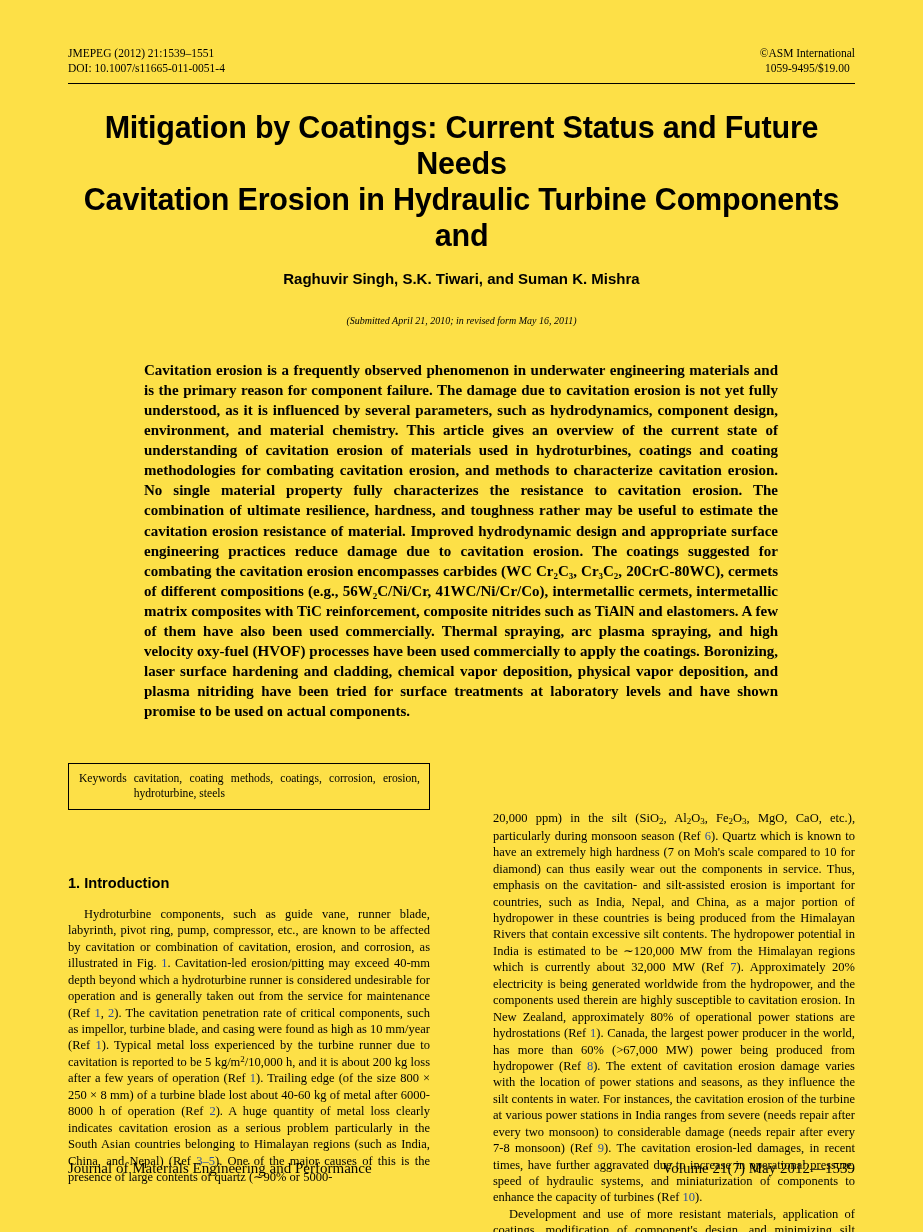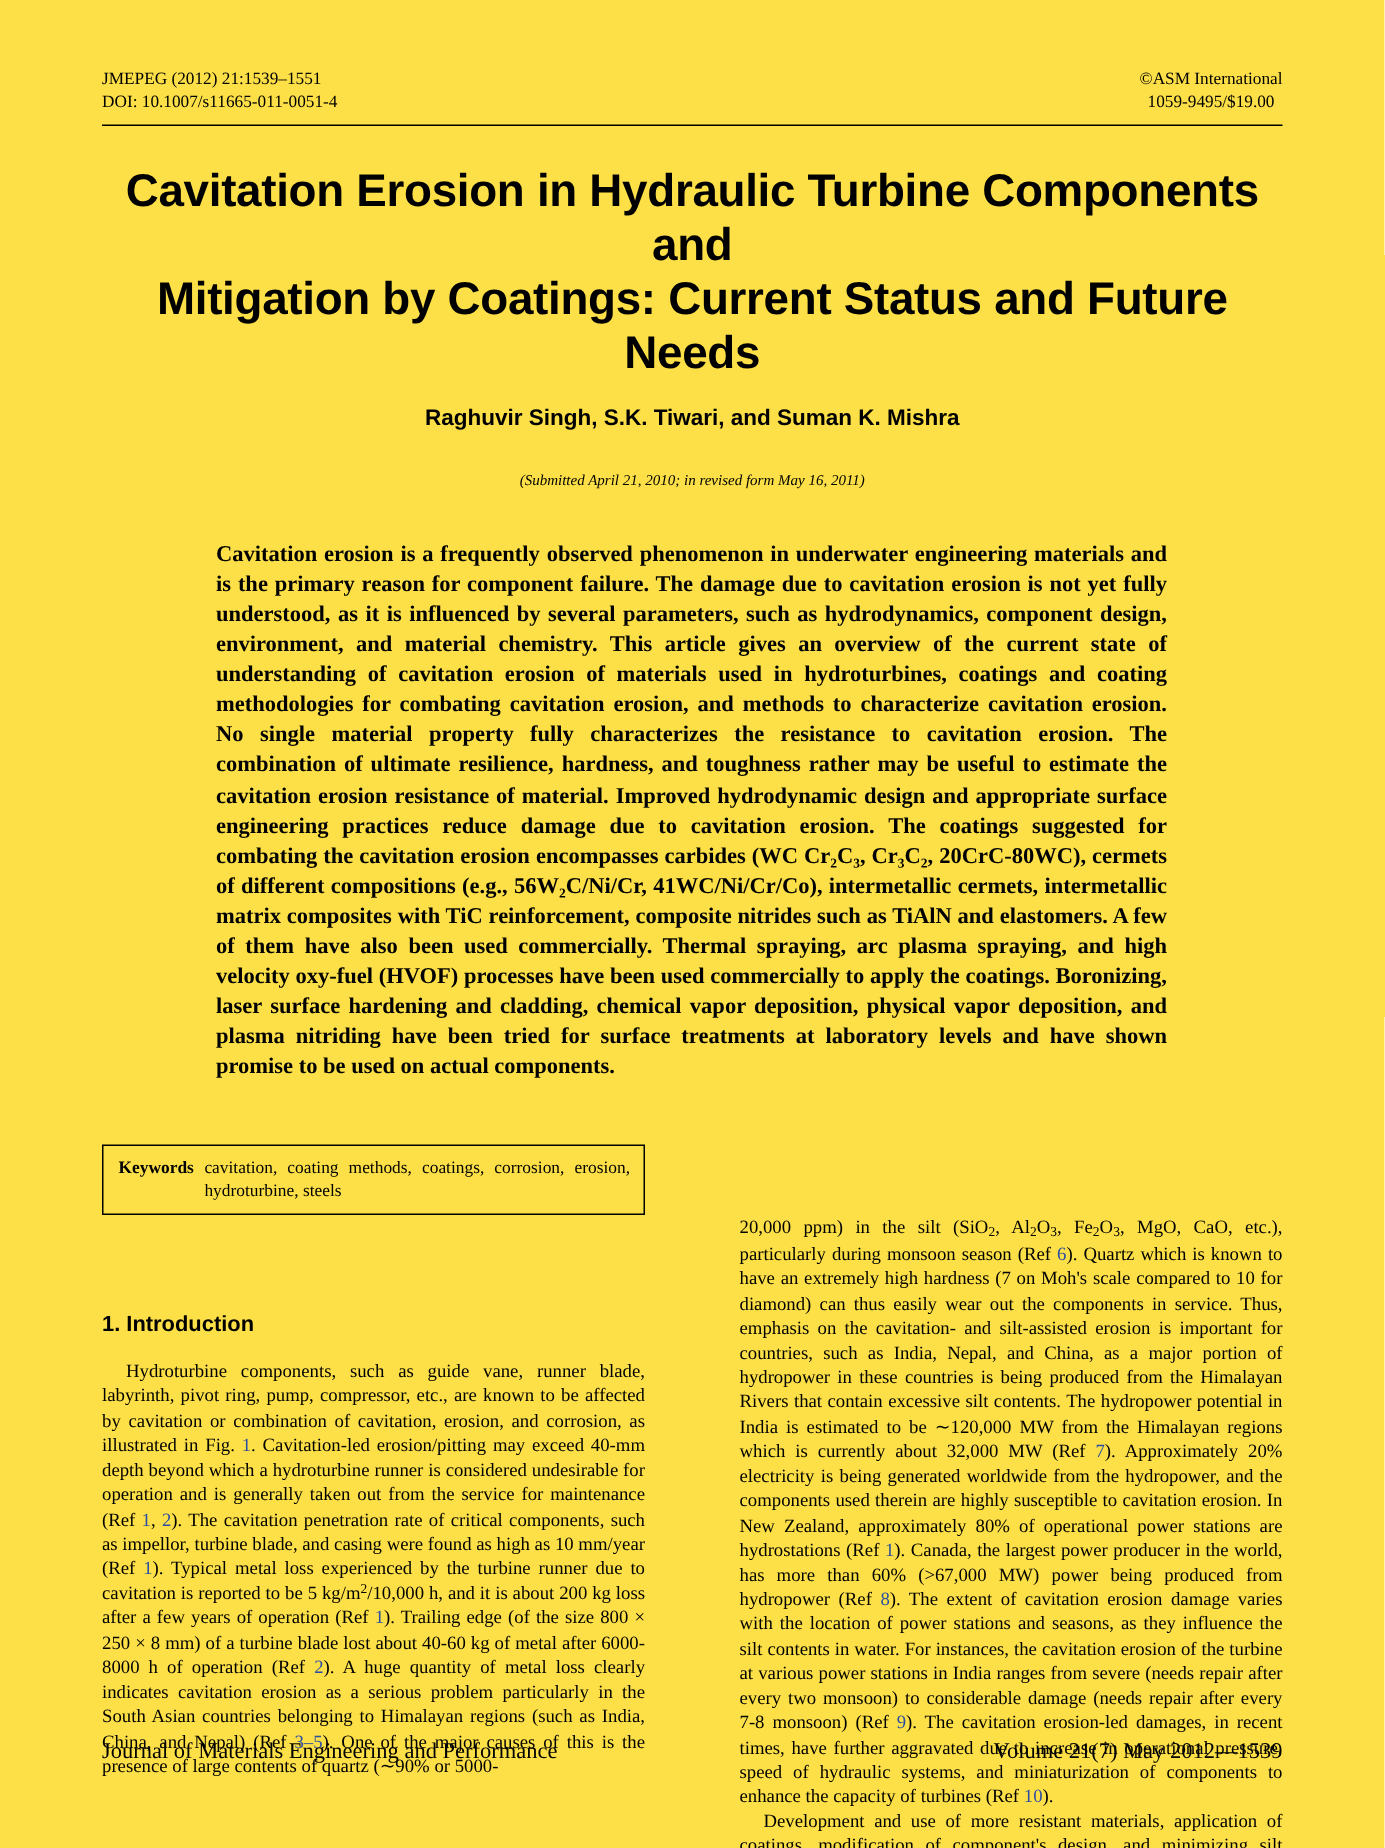--- a/index.html
+++ b/index.html
@@ -73,21 +73,21 @@
   .keywords-box {
     margin-top: 42px;
     width: 362px;
     border: 1px solid #000;
     padding: 7px 9px 8px 10px;
     box-sizing: border-box;
     font-size: 11.6px;
     line-height: 1.3;
   }
   .keywords-box .kw-label {
-    font-weight: bold;
+    font-weight: normal;
     float: left;
     margin-right: 7px;
   }
   .keywords-box .kw-text {
     display: block;
     overflow: hidden;
     text-align: justify;
   }
   
   .cols {
@@ -153,22 +153,22 @@
         <div>DOI: 10.1007/s11665-011-0051-4</div>
       </div>
       <div class="right">
         <div>©ASM International</div>
         <div>1059-9495/$19.00</div>
       </div>
     </div>
     <div class="rule"></div>
 
     <div class="title">
+      <div>Mitigation by Coatings: Current Status and Future Needs</div>
       <div>Cavitation Erosion in Hydraulic Turbine Components and</div>
-      <div>Mitigation by Coatings: Current Status and Future Needs</div>
     </div>
 
     <div class="authors">Raghuvir Singh, S.K. Tiwari, and Suman K. Mishra</div>
 
     <div class="submitted">(Submitted April 21, 2010; in revised form May 16, 2011)</div>
 
     <div class="abstract">Cavitation erosion is a frequently observed phenomenon in underwater engineering materials and is the primary reason for component failure. The damage due to cavitation erosion is not yet fully understood, as it is influenced by several parameters, such as hydrodynamics, component design, environment, and material chemistry. This article gives an overview of the current state of understanding of cavitation erosion of materials used in hydroturbines, coatings and coating methodologies for combating cavitation erosion, and methods to characterize cavitation erosion. No single material property fully characterizes the resistance to cavitation erosion. The combination of ultimate resilience, hardness, and toughness rather may be useful to estimate the cavitation erosion resistance of material. Improved hydrodynamic design and appropriate surface engineering practices reduce damage due to cavitation erosion. The coatings suggested for combating the cavitation erosion encompasses carbides (WC Cr₂C₃, Cr₃C₂, 20CrC-80WC), cermets of different compositions (e.g., 56W₂C/Ni/Cr, 41WC/Ni/Cr/Co), intermetallic cermets, intermetallic matrix composites with TiC reinforcement, composite nitrides such as TiAlN and elastomers. A few of them have also been used commercially. Thermal spraying, arc plasma spraying, and high velocity oxy-fuel (HVOF) processes have been used commercially to apply the coatings. Boronizing, laser surface hardening and cladding, chemical vapor deposition, physical vapor deposition, and plasma nitriding have been tried for surface treatments at laboratory levels and have shown promise to be used on actual components.</div>
 
     <div class="keywords-box">
       <span class="kw-label">Keywords</span>

